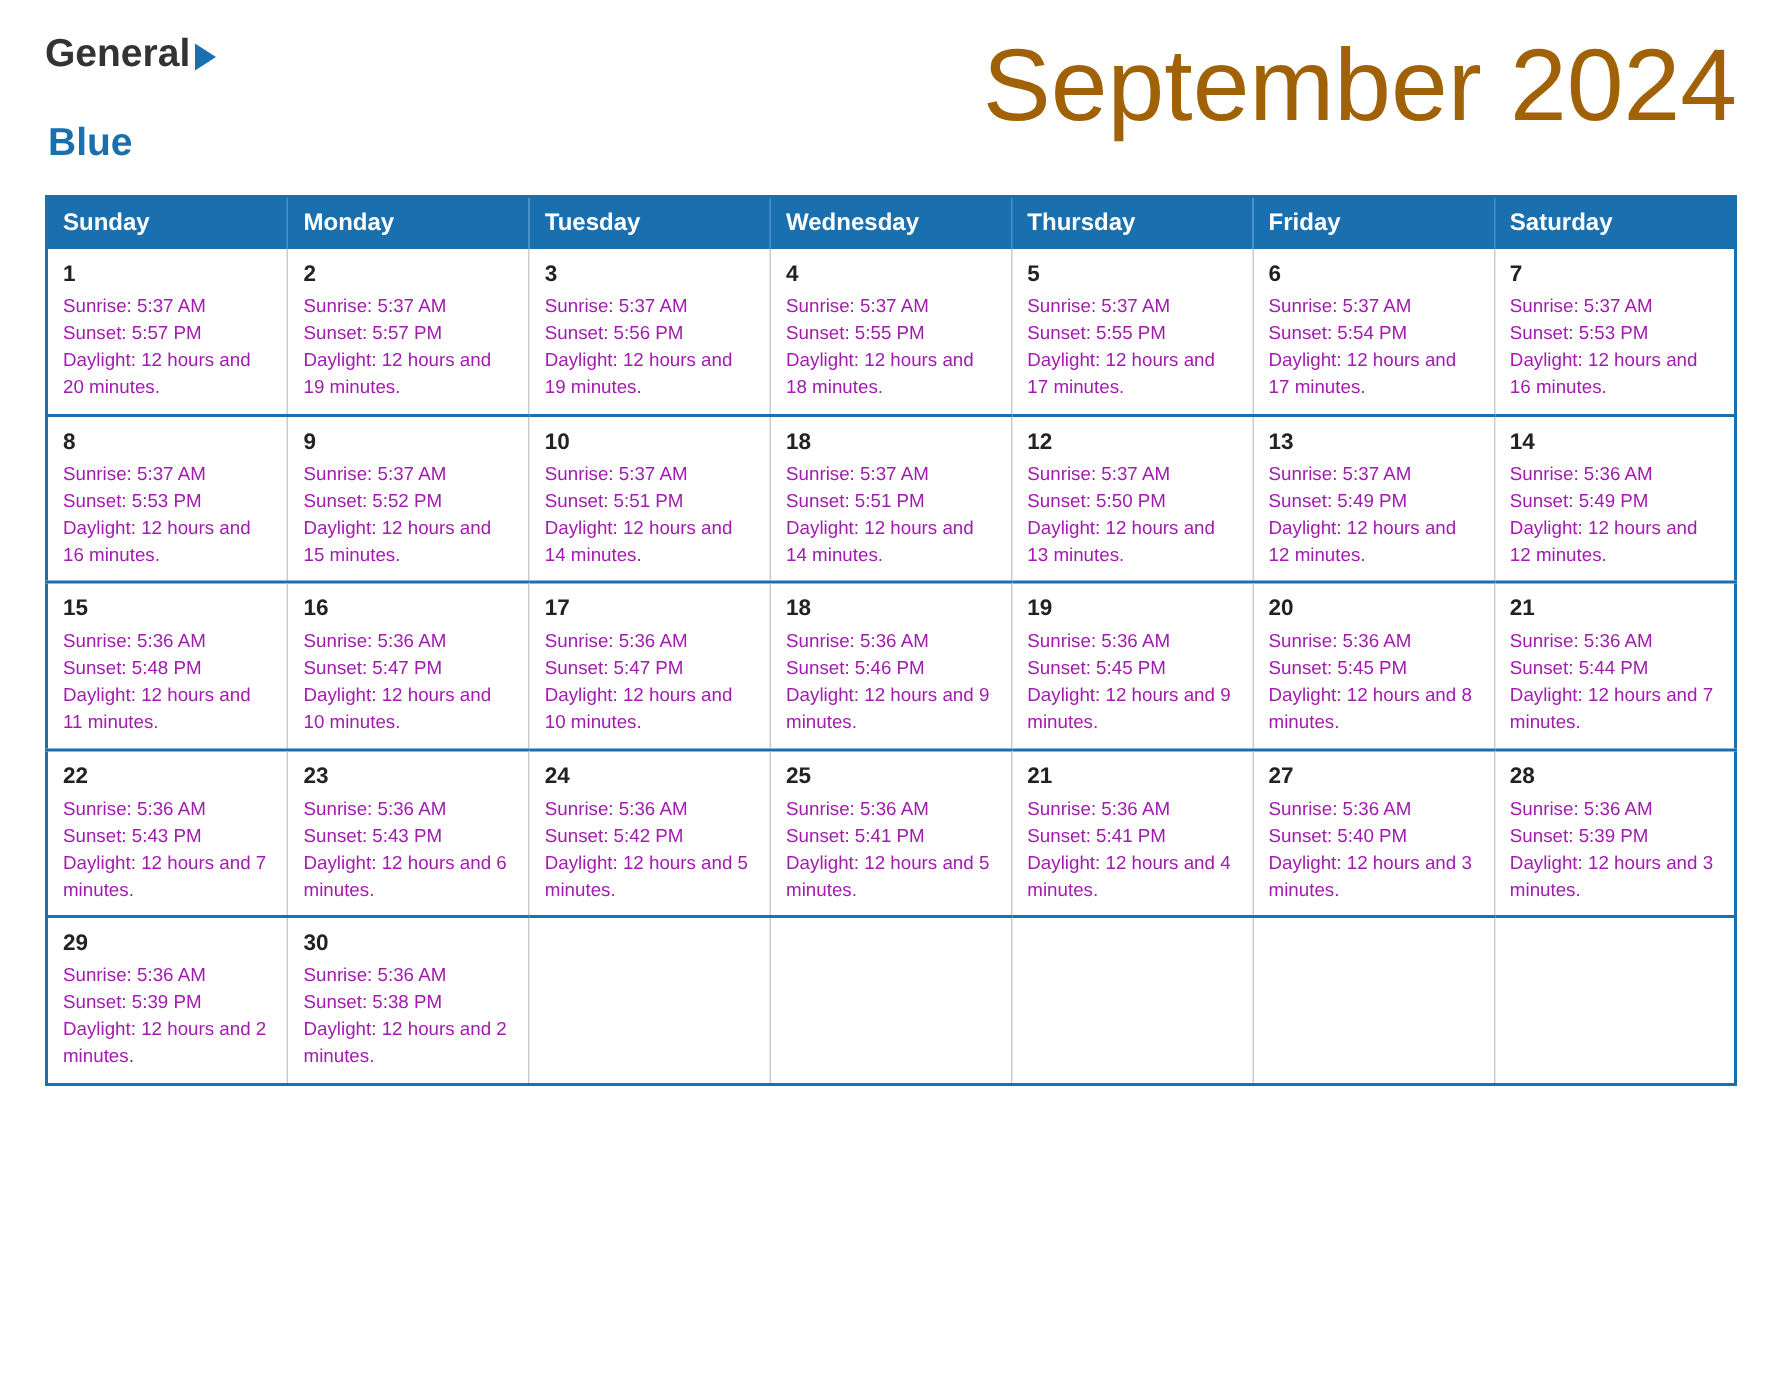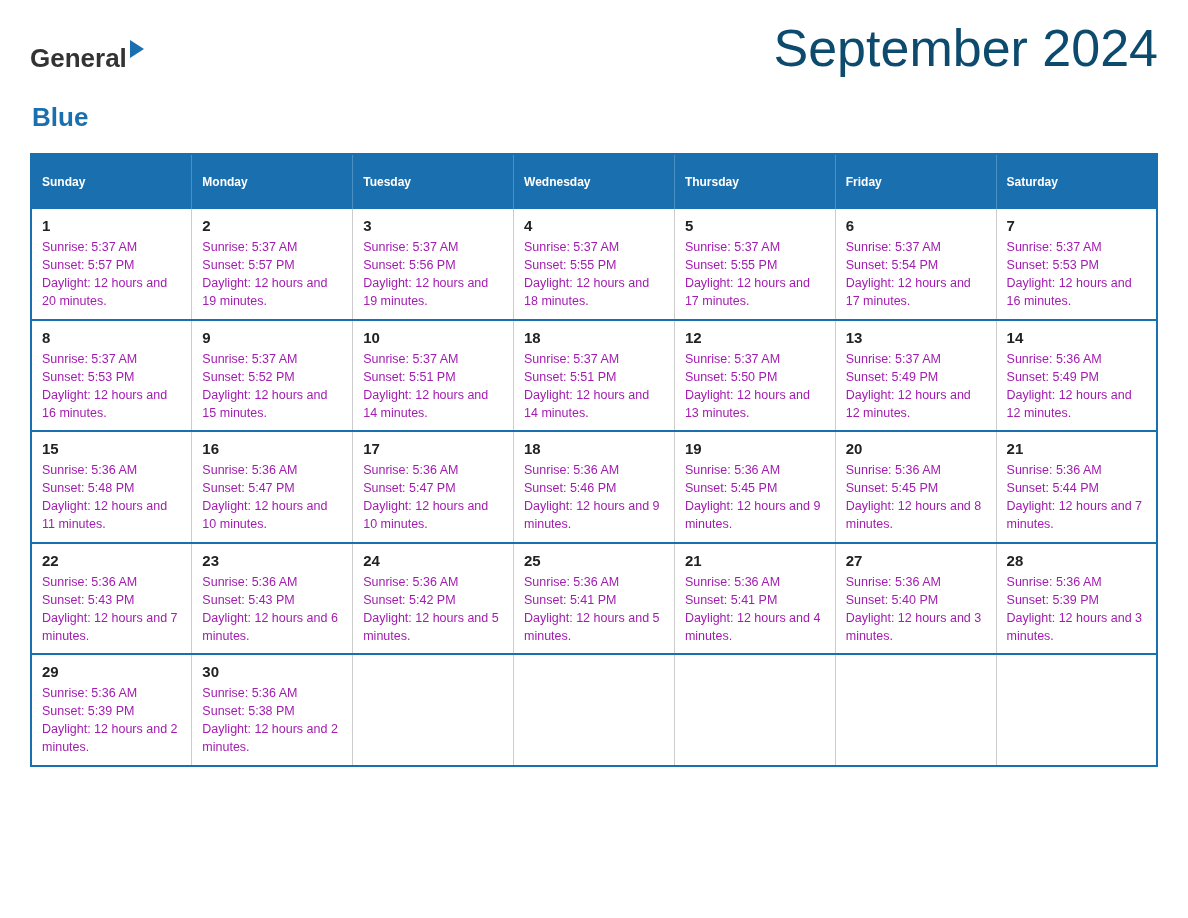--- a/index.html
+++ b/index.html
@@ -22,21 +22,20 @@
       align-items: flex-start;
     }
     .logo-text {
       display: flex;
       align-items: center;
     }
     .logo-general {
       font-size: 26px;
       font-weight: bold;
       color: #333;
-      margin-top: 23px;
     }
     .logo-triangle {
       width: 0;
       height: 0;
       border-left: 14px solid #1a6faf;
       border-top: 9px solid transparent;
       border-bottom: 9px solid transparent;
       margin-left: 3px;
       margin-top: 4px;
     }
@@ -44,41 +43,41 @@
       font-size: 26px;
       font-weight: bold;
       color: #1a6faf;
       margin-left: 2px;
       margin-top: 28px;
     }
     .title-area {
       text-align: right;
     }
     .month-title {
-      font-size: 52px;
+      font-size: 68px;
       font-weight: normal;
-      color: #0c4a6e;
+      color: #a16207;
       line-height: 1.1;
     }
     .location-title {
       font-size: 20px;
       color: #444;
       margin-top: 4px;
     }
     .calendar-table {
       width: 100%;
       border-collapse: collapse;
       border: 2px solid #1a6faf;
     }
     .calendar-table th {
       background-color: #1a6faf;
       color: #fff;
-      font-size: 12px;
-      font-weight: bold;
-      padding: 20px 10px;
+      font-size: 16px;
+      font-weight: bold;
+      padding: 8px 10px;
       text-align: left;
       border-right: 1px solid #4a90c4;
     }
     .calendar-table th:last-child {
       border-right: none;
     }
     .calendar-table td {
       vertical-align: top;
       padding: 8px 10px;
       border-right: 1px solid #ccc;

